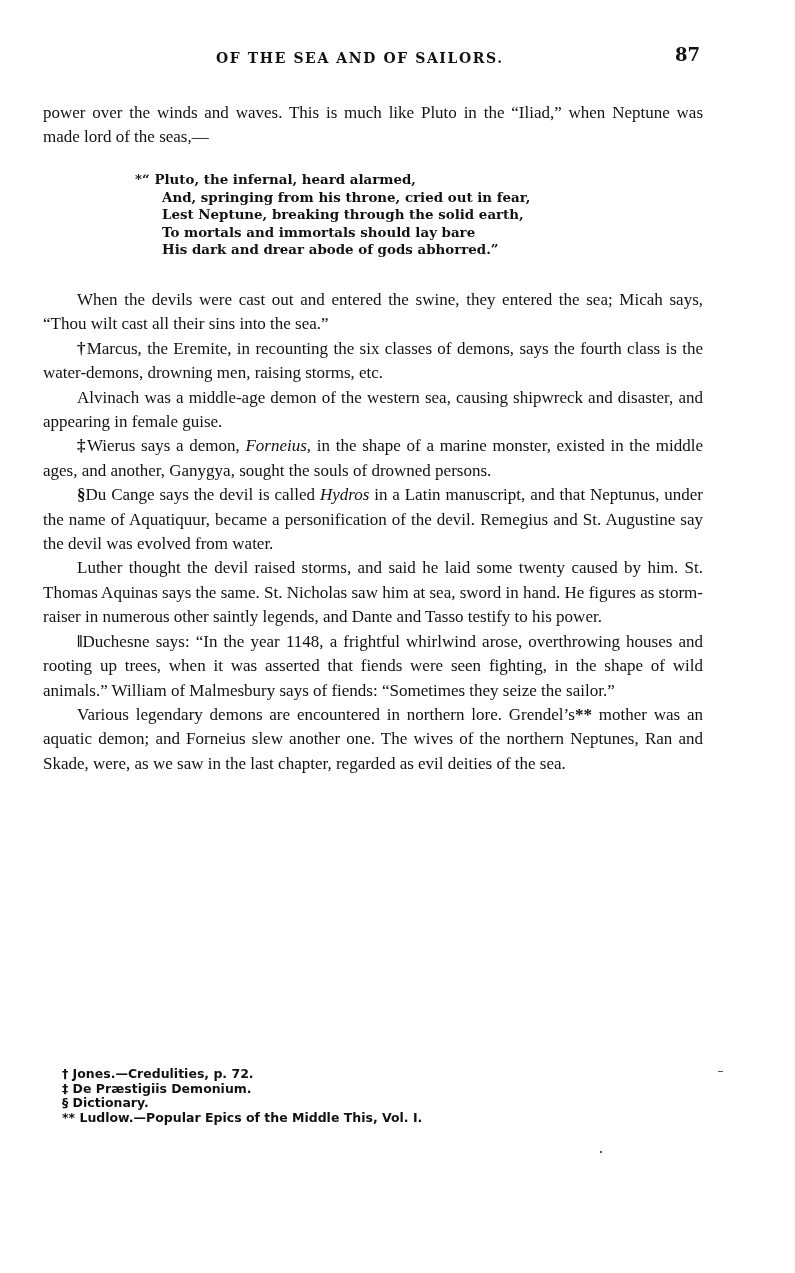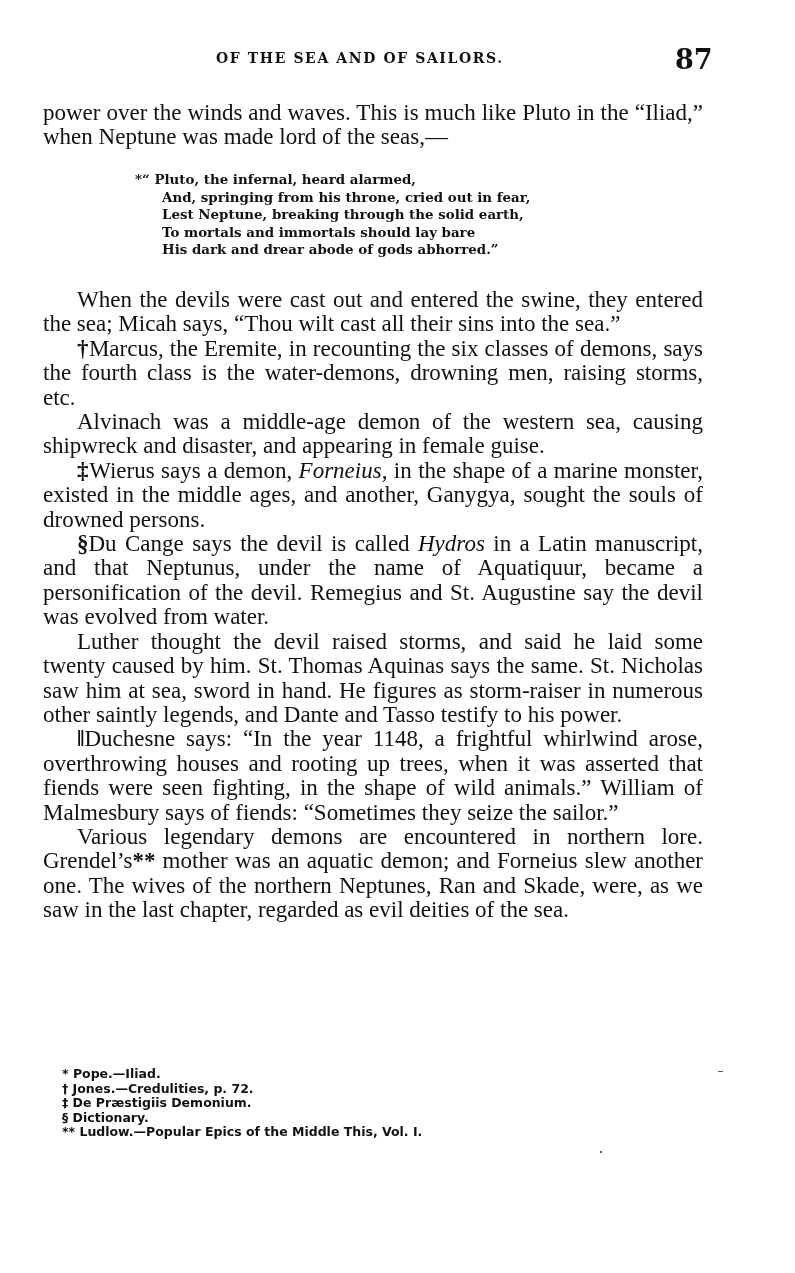--- a/index.html
+++ b/index.html
@@ -1,20 +1,20 @@
 <!DOCTYPE html>
 <html><head>
 <meta charset="utf-8">
 <style>
   html, body { margin: 0; padding: 0; background: #ffffff; }
   body { width: 795px; height: 1273px; position: relative; overflow: hidden; color: #111; }
   .page { position: absolute; left: 0; top: 0; width: 698px; height: 1273px; }
   .running-head { position: absolute; top: 50px; left: 216px; font-family: "DejaVu Serif", serif; font-weight: bold; font-size: 14px; letter-spacing: 1.6px; }
-  .page-number { position: absolute; top: 44px; left: 675px; font-family: "DejaVu Serif", serif; font-weight: bold; font-size: 27px; text-align: right; }
-  .body-text { position: absolute; left: 43px; width: 660px; font-family: "Liberation Serif", serif; font-size: 23px; line-height: 24.4px; text-align: justify; }
+  .page-number { position: absolute; top: 44px; left: 675px; font-family: "DejaVu Serif", serif; font-weight: bold; font-size: 18px; text-align: right; }
+  .body-text { position: absolute; left: 43px; width: 660px; font-family: "Liberation Serif", serif; font-size: 17px; line-height: 24.4px; text-align: justify; }
   .body-text p { margin: 0; text-indent: 34px; }
   .body-text p.noindent { text-indent: 0; }
   .quote { position: absolute; left: 135px; top: 171px; font-family: "DejaVu Serif", serif; font-weight: bold; font-size: 13.4px; line-height: 17.6px; }
   .quote .line { white-space: nowrap; padding-left: 27px; }
   .quote .line.first { padding-left: 0; }
   .footnotes { position: absolute; left: 62px; top: 1067px; font-family: "DejaVu Sans", sans-serif; font-weight: bold; font-size: 12.5px; line-height: 14.6px; }
   .footnotes div { white-space: nowrap; }
   .mark { font-weight: bold; }
   i { font-style: italic; }
   .speck { position: absolute; background: #555; }
@@ -44,21 +44,20 @@
     <p><span class="mark">†</span><span>Marcus, the Eremite, in recounting the six classes of demons, says the fourth class is the water-demons, drowning men, raising storms, etc.</span></p>
     <p>Alvinach was a middle-age demon of the western sea, causing shipwreck and disaster, and appearing in female guise.</p>
     <p><span class="mark">‡</span><span>Wierus says a demon, </span><i>Forneius</i><span>, in the shape of a marine monster, existed in the middle ages, and another, Ganygya, sought the souls of drowned persons.</span></p>
     <p><span class="mark">§</span><span>Du Cange says the devil is called </span><i>Hydros</i><span> in a Latin manuscript, and that Neptunus, under the name of Aquatiquur, became a personification of the devil.  Remegius and St. Augustine say the devil was evolved from water.</span></p>
     <p>Luther thought the devil raised storms, and said he laid some twenty caused by him.  St. Thomas Aquinas says the same.  St. Nicholas saw him at sea, sword in hand.  He figures as storm-raiser in numerous other saintly legends, and Dante and Tasso testify to his power.</p>
     <p><span class="mark">‖</span><span>Duchesne says: “In the year 1148, a frightful whirlwind arose, overthrowing houses and rooting up trees, when it was asserted that fiends were seen fighting, in the shape of wild animals.”  William of Malmesbury says of fiends: “Sometimes they seize the sailor.”</span></p>
     <p><span>Various legendary demons are encountered in northern lore.  Grendel’s</span><span class="mark">**</span><span> mother was an aquatic demon; and Forneius slew another one.  The wives of the northern Neptunes, Ran and Skade, were, as we saw in the last chapter, regarded as evil deities of the sea.</span></p>
   </div>
 
   <div class="footnotes">
-    <div><span>*</span> <span>Pope.—Iliad.</span></div>
     <div><span>†</span> <span>Jones.—Credulities, p. 72.</span></div>
     <div><span>‡</span> <span>De Præstigiis Demonium.</span></div>
     <div><span>§</span> <span>Dictionary.</span></div>
     <div><span>**</span> <span>Ludlow.—Popular Epics of the Middle This, Vol. I.</span></div>
   </div>
 
   <div class="speck" style="left:718px; top:1071px; width:5px; height:1px;"></div>
   <div class="speck" style="left:600px; top:1151px; width:2px; height:2px;"></div>
 </div>
 

